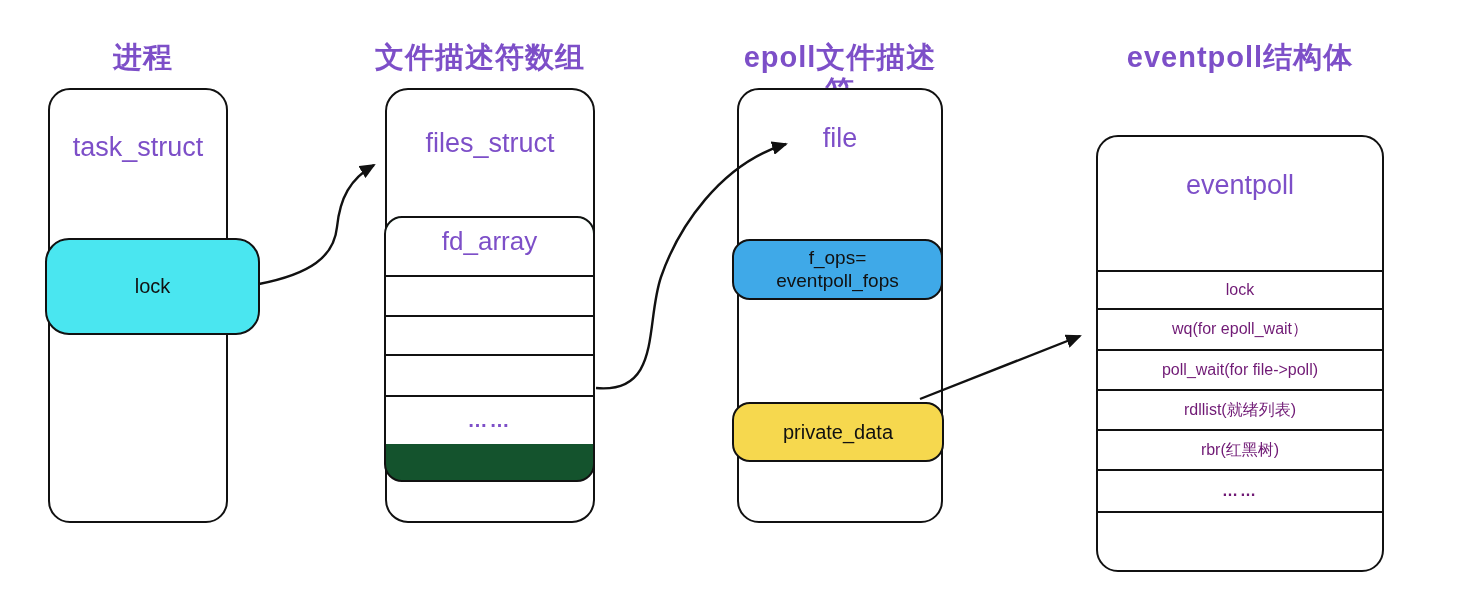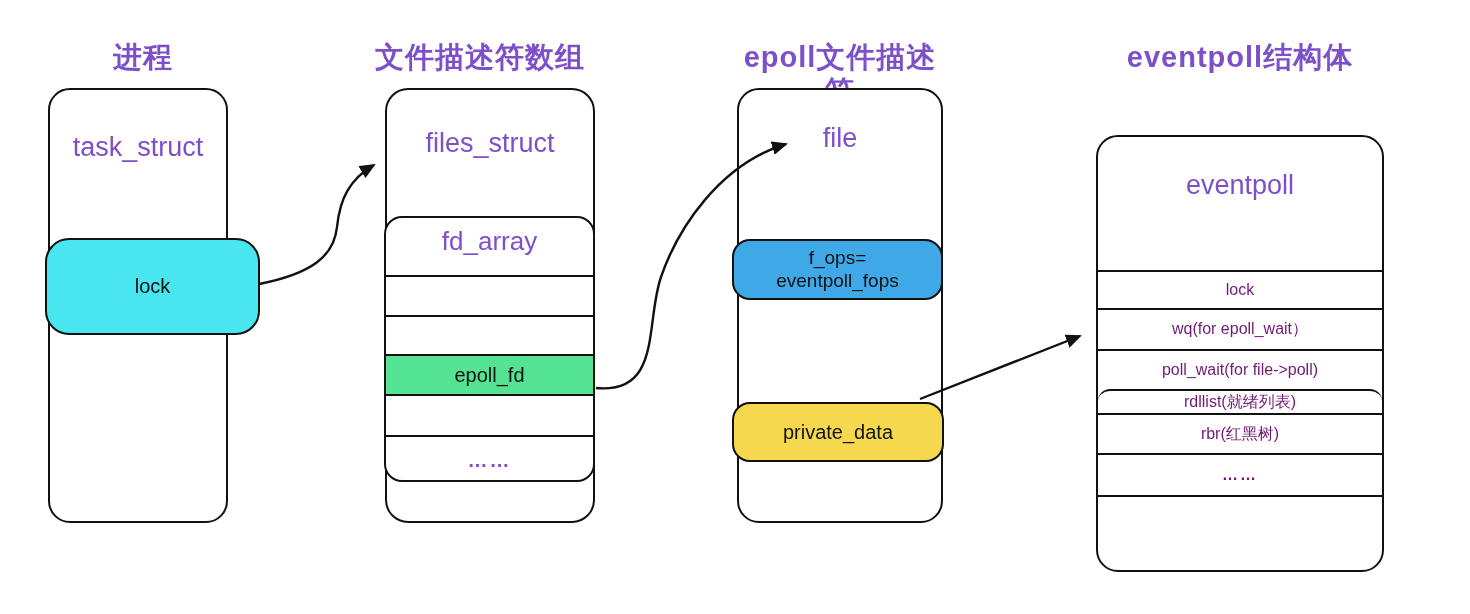--- a/index.html
+++ b/index.html
@@ -69,21 +69,20 @@
   <div class="pill" style="left:45px;top:238px;width:215px;height:97px;background:var(--cyan,#4ae6f0);border-radius:24px;">
     <span>lock</span>
   </div>
 
   <div class="struct-box" style="left:385px;width:210px;border-radius:23px;">
     <div class="struct-label" style="top:38px;">files_struct</div>
     <div class="inner-table" style="left:-3px;top:126px;width:211px;height:266px;">
       <div class="row header" style="height:57px;">fd_array</div>
       <div class="row" style="height:40px;"></div>
       <div class="row" style="height:39px;"></div>
-      <div class="row hl" style="height:40px;">epoll_fd</div>
       <div class="row" style="height:41px;"></div>
       <div class="row dots" style="height:49px;">……</div>
     </div>
   </div>
 
   <div class="struct-box" style="left:737px;width:206px;">
     <div class="struct-label" style="top:33px;">file</div>
   </div>
   <div class="pill" style="left:732px;top:239px;width:211px;height:61px;background:var(--blue,#3fa9e8);">
     <span class="l2">f_ops=</span>
@@ -92,21 +91,21 @@
   <div class="pill" style="left:732px;top:402px;width:212px;height:60px;background:var(--yellow,#f6d84e);">
     <span>private_data</span>
   </div>
 
   <div class="struct-box" style="left:1096px;width:288px;height:437px;margin-top:47px;">
     <div class="struct-label" style="top:33px;">eventpoll</div>
     <div class="ep-rows" style="top:133px;">
       <div class="row" style="height:38px;">lock</div>
       <div class="row" style="height:41px;">wq(for epoll_wait）</div>
       <div class="row" style="height:40px;">poll_wait(for file-&gt;poll)</div>
-      <div class="row" style="height:24px;border-radius:12px;">rdllist(就绪列表)</div>
+      <div class="row" style="height:40px;">rdllist(就绪列表)</div>
       <div class="row" style="height:40px;">rbr(红黑树)</div>
       <div class="row dots" style="height:42px;">……</div>
       <div class="row" style="height:58px;"></div>
     </div>
   </div>
 
   <svg class="arrows" width="1470" height="614" viewBox="0 0 1470 614">
     <defs>
       <marker id="ah" markerUnits="userSpaceOnUse" markerWidth="18" markerHeight="14" refX="14" refY="7" orient="auto">
         <path d="M0,0 L16,7 L0,14 Z" fill="#111"></path>

